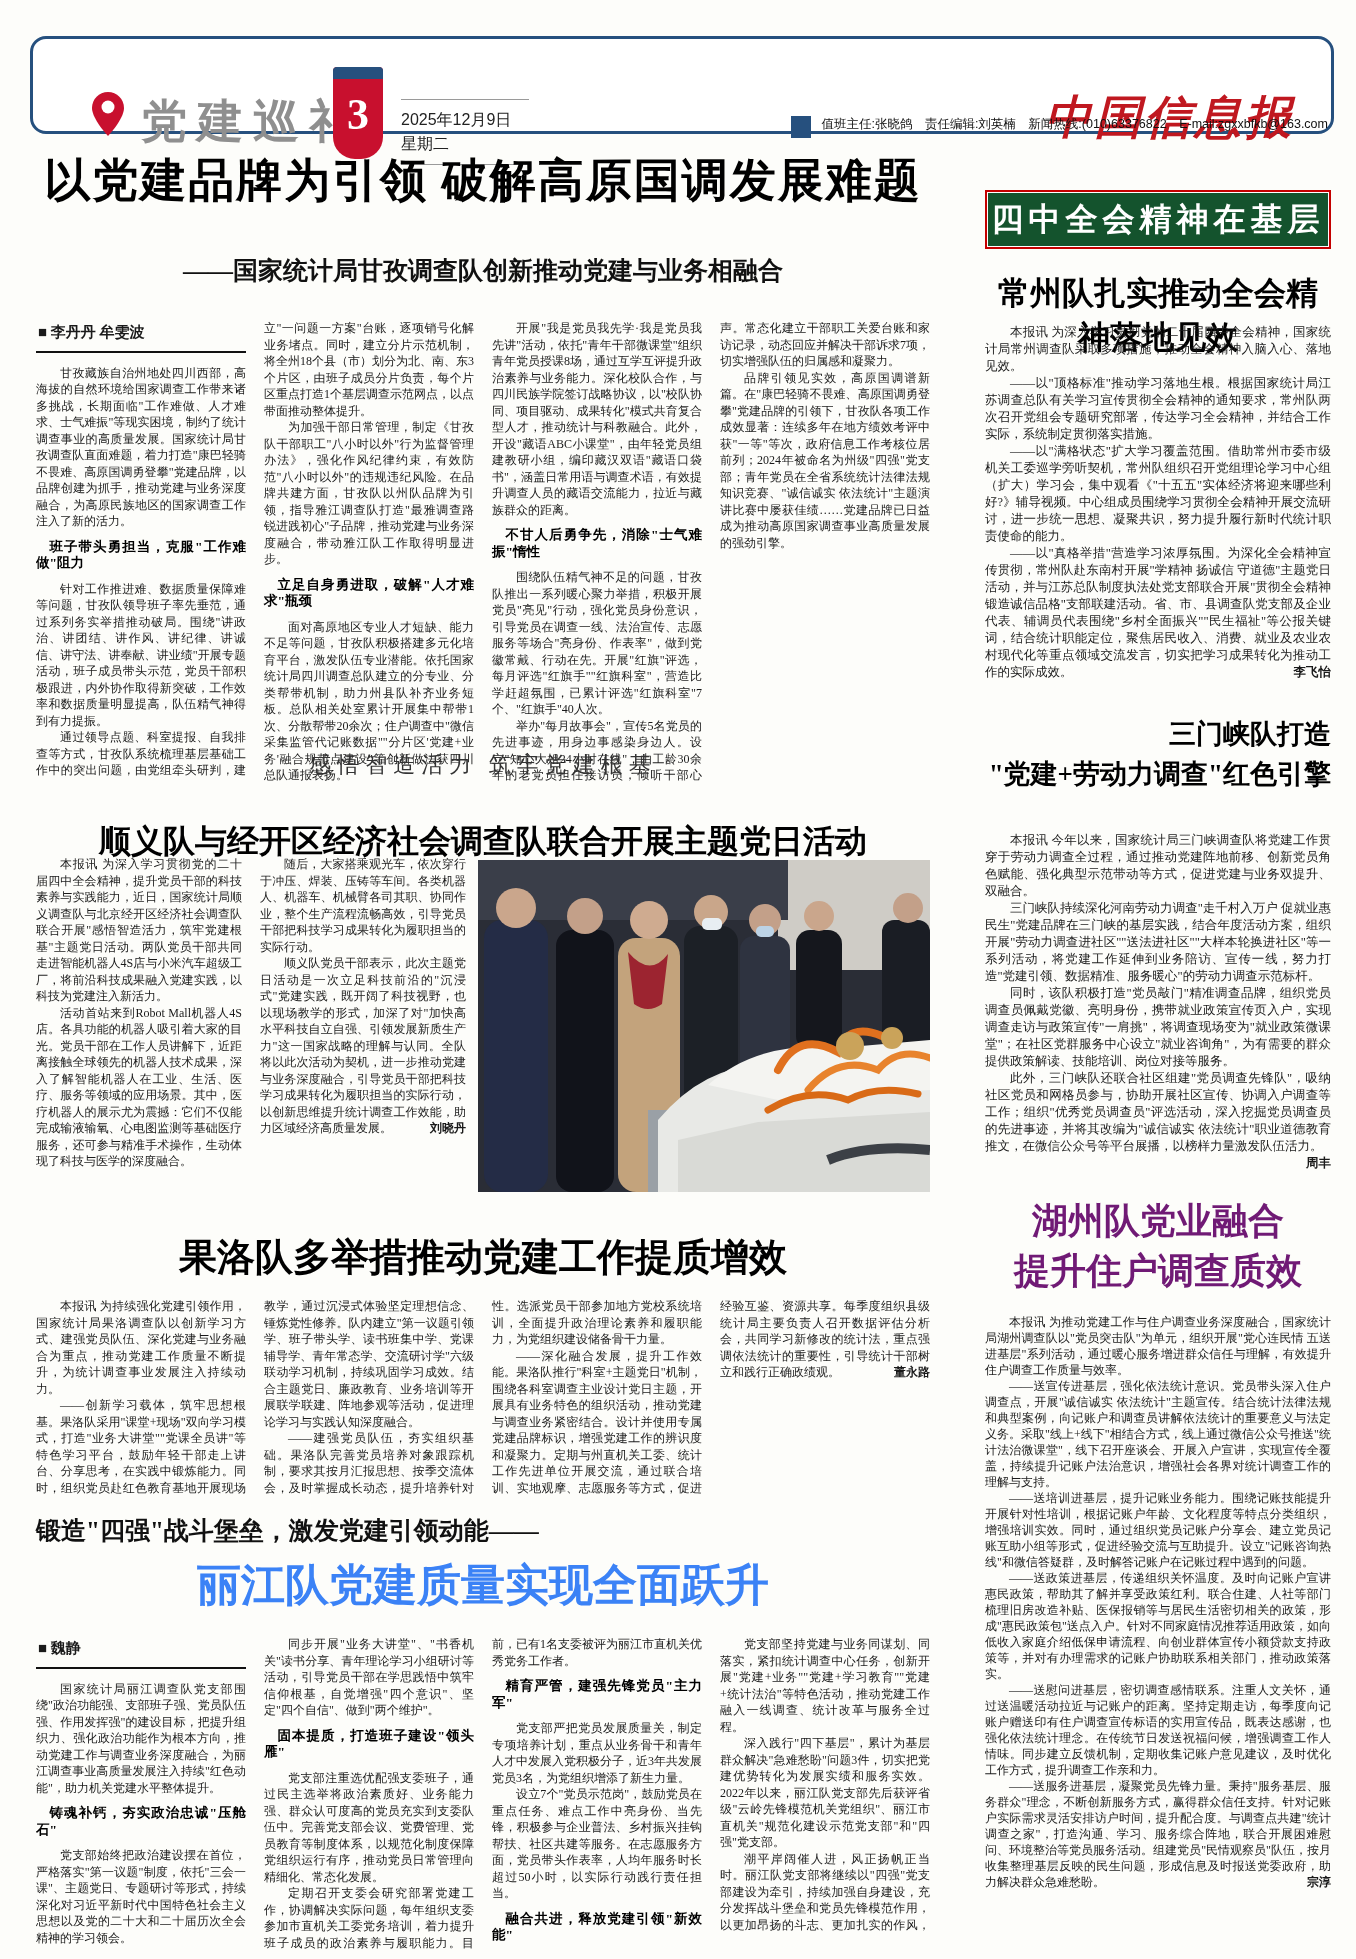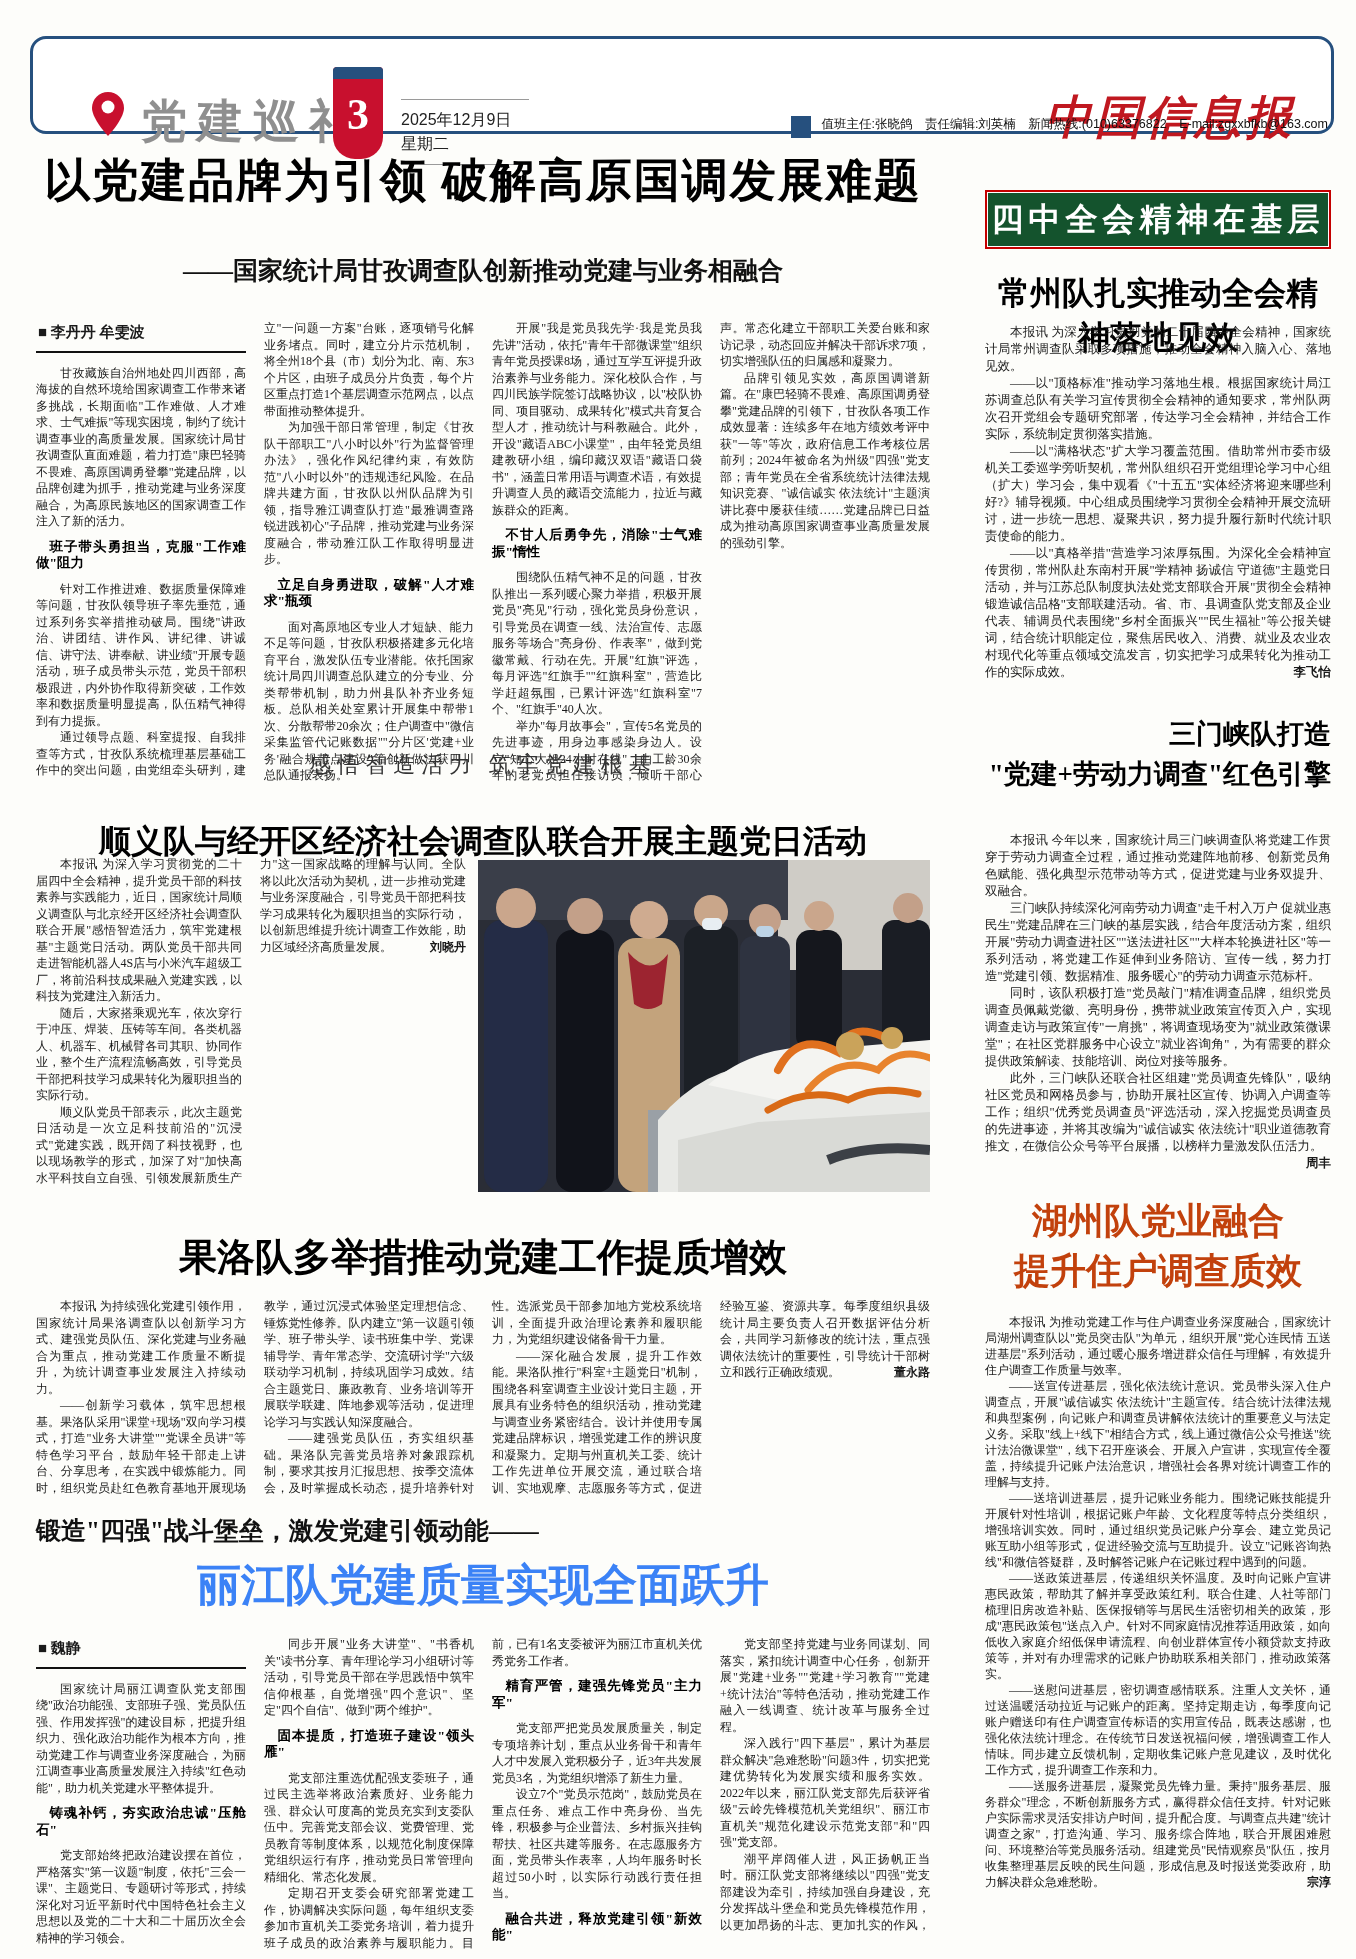--- a/index.html
+++ b/index.html
@@ -52,21 +52,21 @@
   #guoluo-body{top:1298px;height:200px;}
   #lijiang-kicker{top:1514px;left:36px;width:894px;font-size:25px;font-weight:600;color:#111;}
   #lijiang-headline{top:1556px;left:36px;width:894px;font-size:44px;font-weight:900;color:#3b82f6;}
   #lijiang-body{top:1636px;height:320px;}
   #red-tag{top:190px;height:59px;background:#14532d;color:#fff;display:flex;align-items:center;justify-content:center;
       font-size:32px;font-weight:900;letter-spacing:5px;box-shadow:inset 0 0 0 2px #c40000,inset 0 0 0 3px #fff;}
   #changzhou-headline{top:272px;font-size:32px;font-weight:900;color:#000;}
   #changzhou-body{top:324px;height:384px;}
   #sanmenxia-headline{top:714px;font-size:27px;font-weight:900;line-height:40px;color:#000;text-align:right;}
   #sanmenxia-body{top:832px;height:338px;}
-  #huzhou-headline{top:1196px;font-size:36px;font-weight:900;line-height:50px;color:#c2410c;}
+  #huzhou-headline{top:1196px;font-size:36px;font-weight:900;line-height:50px;color:#701a75;}
   #huzhou-body{top:1314px;height:642px;font-size:12px;line-height:16px;}
 </style>
 </head>
 <body>
 
 <div id="page">
 
   <div id="header-box">
     <span id="pin">
       <svg width="34" height="46" viewBox="0 0 34 46">
@@ -106,20 +106,21 @@
       <p>围绕队伍精气神不足的问题，甘孜队推出一系列暖心聚力举措，积极开展党员"亮见"行动，强化党员身份意识，引导党员在调查一线、法治宣传、志愿服务等场合"亮身份、作表率"，做到党徽常戴、行动在先。开展"红旗"评选，每月评选"红旗手""红旗科室"，营造比学赶超氛围，已累计评选"红旗科室"7个、"红旗手"40人次。</p>
       <p>举办"每月故事会"，宣传5名党员的先进事迹，用身边事感染身边人。设立"知心大姐24小时在线"，由工龄30余年的老党员担任接访员，倾听干部心声。常态化建立干部职工关爱台账和家访记录，动态回应并解决干部诉求7项，切实增强队伍的归属感和凝聚力。</p>
       <p>品牌引领见实效，高原国调谱新篇。在"康巴轻骑不畏难、高原国调勇登攀"党建品牌的引领下，甘孜队各项工作成效显著：连续多年在地方绩效考评中获"一等"等次，政府信息工作考核位居前列；2024年被命名为州级"四强"党支部；青年党员在全省系统统计法律法规知识竞赛、"诚信诚实 依法统计"主题演讲比赛中屡获佳绩……党建品牌已日益成为推动高原国家调查事业高质量发展的强劲引擎。</p>
     </div>
 
   <div class="abs center kicker" id="shunyi-kicker">感悟智造活力 筑牢党建根基</div>
   <div class="abs center" id="shunyi-headline">顺义队与经开区经济社会调查队联合开展主题党日活动</div>
   <div class="abs" id="shunyi-wrap">
     <div class="body" id="shunyi-body">
         <p>本报讯 为深入学习贯彻党的二十届四中全会精神，提升党员干部的科技素养与实践能力，近日，国家统计局顺义调查队与北京经开区经济社会调查队联合开展"感悟智造活力，筑牢党建根基"主题党日活动。两队党员干部共同走进智能机器人4S店与小米汽车超级工厂，将前沿科技成果融入党建实践，以科技为党建注入新活力。</p>
+        <p>活动首站来到Robot Mall机器人4S店。各具功能的机器人吸引着大家的目光。党员干部在工作人员讲解下，近距离接触全球领先的机器人技术成果，深入了解智能机器人在工业、生活、医疗、服务等领域的应用场景。其中，医疗机器人的展示尤为震撼：它们不仅能完成输液输氧、心电图监测等基础医疗服务，还可参与精准手术操作，生动体现了科技与医学的深度融合。</p>
         <p>随后，大家搭乘观光车，依次穿行于冲压、焊装、压铸等车间。各类机器人、机器车、机械臂各司其职、协同作业，整个生产流程流畅高效，引导党员干部把科技学习成果转化为履职担当的实际行动。</p>
         <p>顺义队党员干部表示，此次主题党日活动是一次立足科技前沿的"沉浸式"党建实践，既开阔了科技视野，也以现场教学的形式，加深了对"加快高水平科技自立自强、引领发展新质生产力"这一国家战略的理解与认同。全队将以此次活动为契机，进一步推动党建与业务深度融合，引导党员干部把科技学习成果转化为履职担当的实际行动，以创新思维提升统计调查工作效能，助力区域经济高质量发展。<span class="author">刘晓丹</span></p>
       </div>
     <div id="photo">
       <svg width="452" height="332" viewBox="0 0 452 332">
         <rect x="0" y="0" width="452" height="332" fill="#2a2d36"></rect>
         <rect x="300" y="0" width="152" height="110" fill="#cfccc6"></rect>
         <rect x="0" y="0" width="310" height="60" fill="#3a3e49"></rect>
 
         <g>

